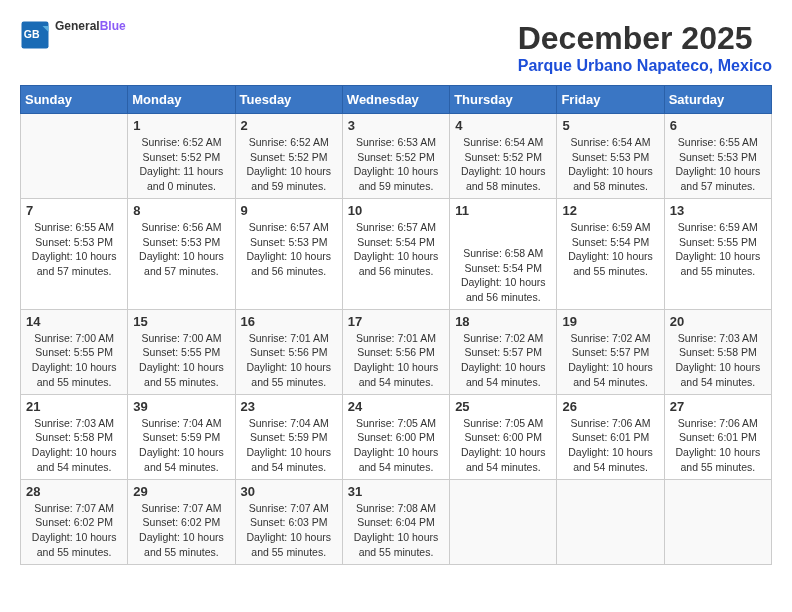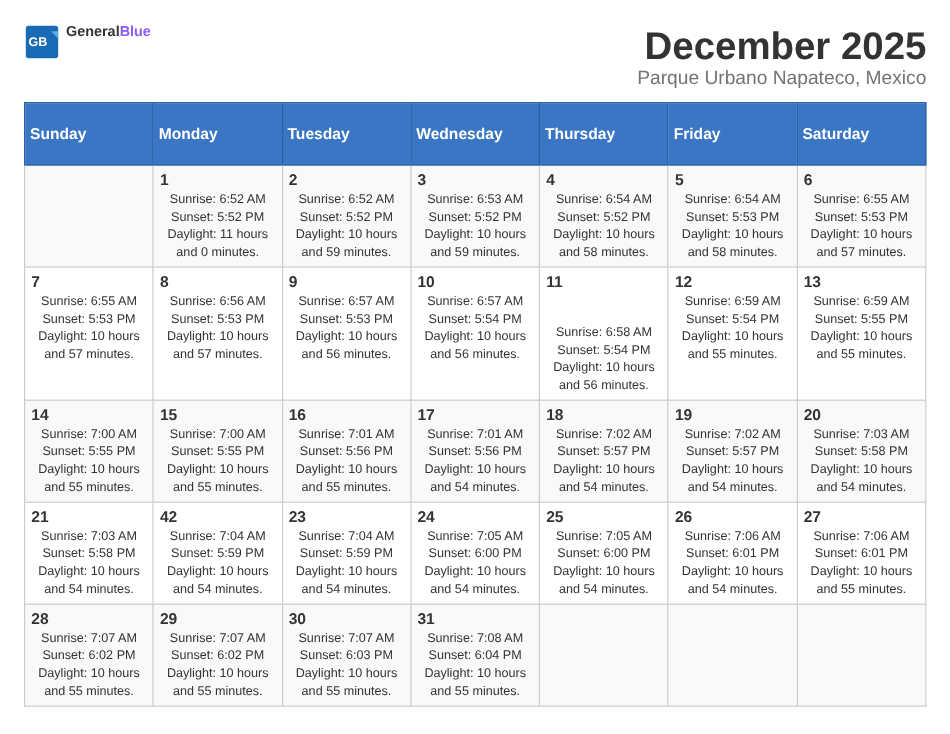--- a/index.html
+++ b/index.html
@@ -28,41 +28,41 @@
       line-height: 1.1;
     }
     .logo-general { color: #333; }
     .logo-blue { color: #8b5cf6; }
     .logo-icon {
       width: 30px;
       height: 30px;
       margin-right: 5px;
     }
     .title-area {
-      text-align: right;
+      text-align: left;
     }
     .month-title {
       font-size: 32px;
       font-weight: bold;
       color: #333;
     }
     .location-title {
       font-size: 16px;
-      color: #737373;
-      font-weight: normal;
+      color: #1d4ed8;
+      font-weight: bold;
     }
     table {
       width: 100%;
       border-collapse: collapse;
       border: 1px solid #ccc;
     }
     thead tr th {
       background-color: #3a76c4;
       color: #fff;
-      padding: 18px 4px;
+      padding: 6px 4px;
       font-size: 13px;
       text-align: left;
       border: 1px solid #2a60a8;
     }
     tbody tr td {
       vertical-align: top;
       border: 1px solid #ccc;
       padding: 4px 5px;
       font-size: 11px;
       color: #333;
@@ -248,21 +248,21 @@
         </td>
       </tr>
       <tr>
         <td>
           <span class="day-num">21</span>
           <div class="day-info" style="white-space: pre-line;">Sunrise: 7:03 AM
 Sunset: 5:58 PM
 Daylight: 10 hours and 54 minutes.</div>
         </td>
         <td>
-          <span class="day-num">42</span>
+          <span class="day-num">39</span>
           <div class="day-info" style="white-space: pre-line;">Sunrise: 7:04 AM
 Sunset: 5:59 PM
 Daylight: 10 hours and 54 minutes.</div>
         </td>
         <td>
           <span class="day-num">23</span>
           <div class="day-info" style="white-space: pre-line;">Sunrise: 7:04 AM
 Sunset: 5:59 PM
 Daylight: 10 hours and 54 minutes.</div>
         </td>

